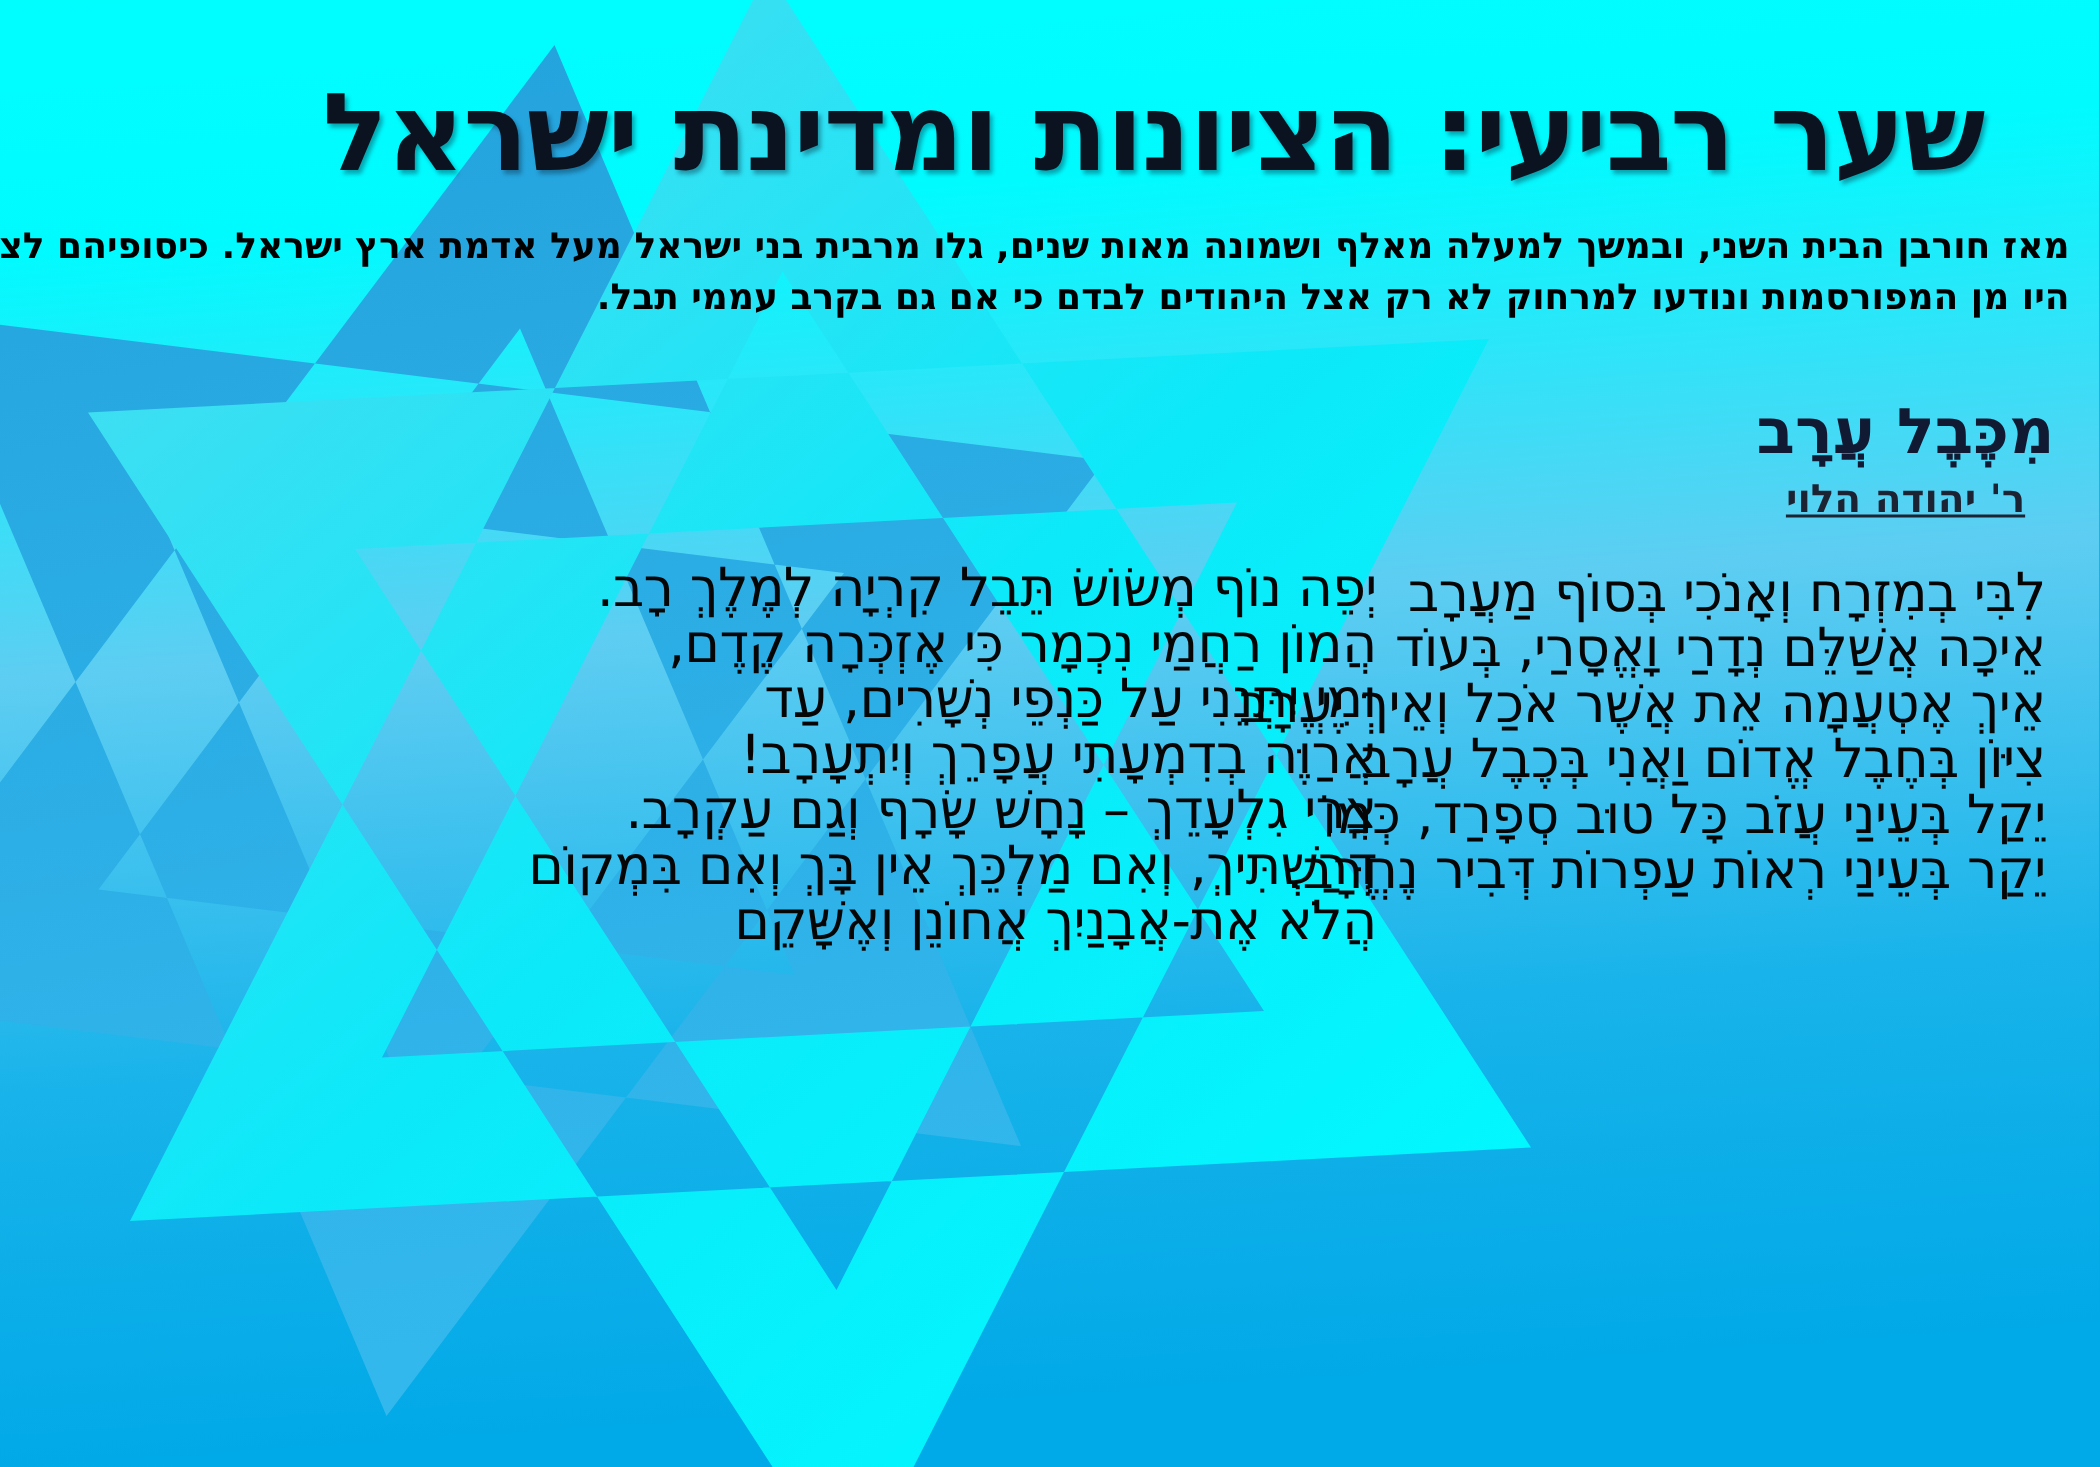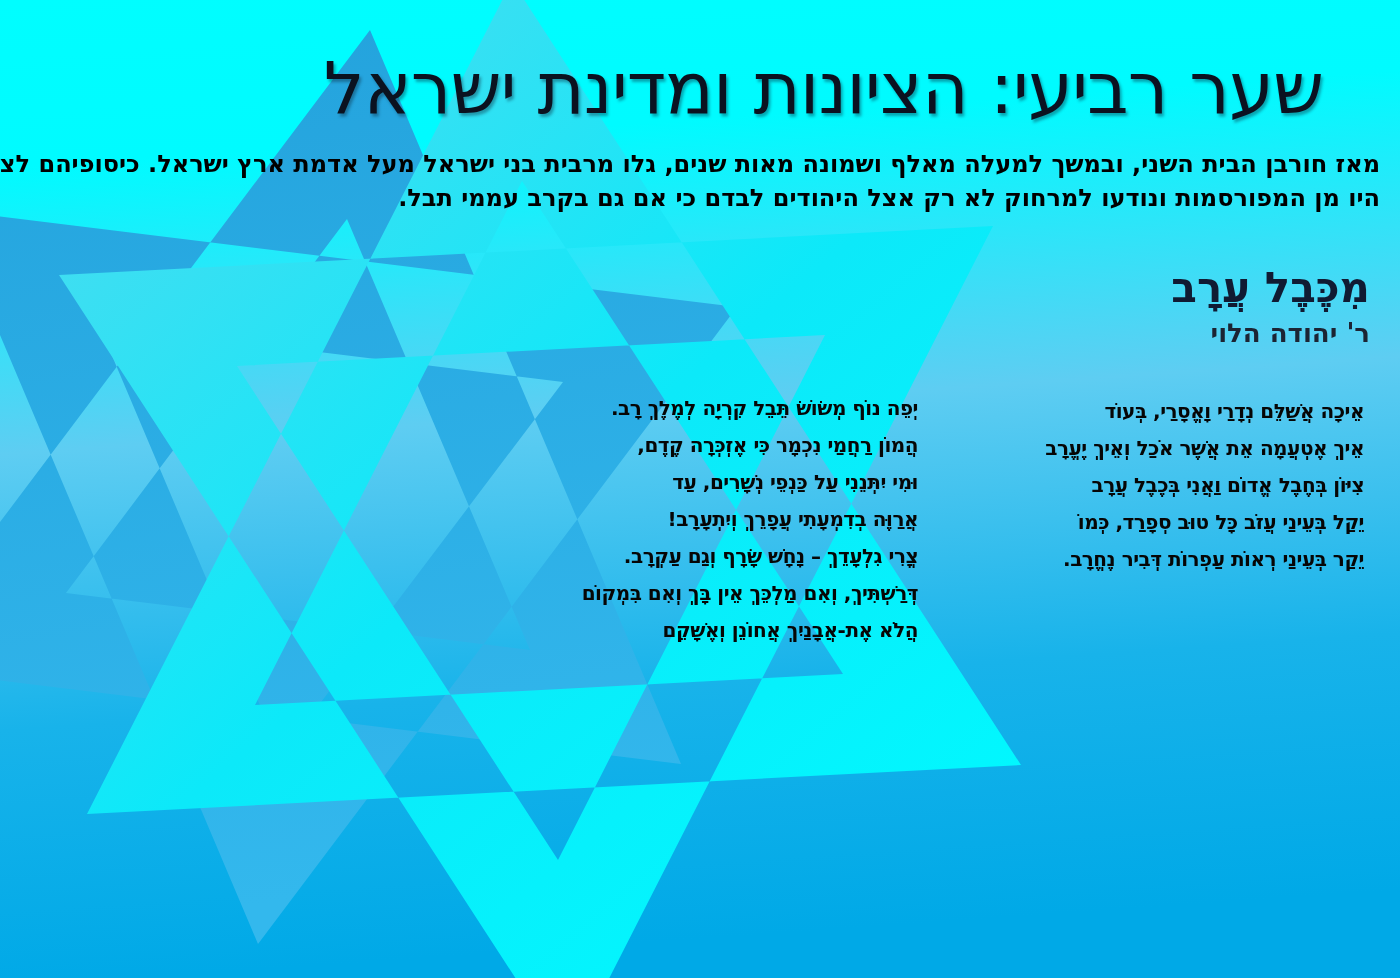--- a/index.html
+++ b/index.html
@@ -8,48 +8,48 @@
     position:relative;
     width:1400px;height:978px;
     overflow:hidden;
     direction:rtl;
     background:var(--background-bottom,#00a9e7);
   }
   .bg{position:absolute;inset:0;width:1400px;height:978px;display:block;}
   .txt{position:absolute;white-space:nowrap;text-align:right;}
   .title{
     top:44px;right:77px;
-    font-size:72px;font-weight:normal;line-height:88px;
+    font-size:72px;font-weight:bold;line-height:88px;
     color:var(--title-text,#0b1220);
     text-shadow:2px 3px 3px rgba(10,40,60,.40);
     letter-spacing:-1px;
     margin:0;
     text-align:right;
   }
   .intro{
     top:147px;right:20px;
     font-size:24px;font-weight:bold;line-height:34px;
     color:var(--intro-text,#000000);
   }
-  .poem-header{top:262px;right:30px;}
+  .poem-header{top:262px;right:30px;text-align:center;}
   .poem-title{
     font-size:42px;font-weight:bold;line-height:52px;
     color:var(--poem-title-text,#101b33);
     white-space:nowrap;
   }
   .poem-author{
     font-size:26px;font-weight:bold;line-height:30px;margin-top:4px;
     color:var(--poem-author-text,#1c2433);
     white-space:nowrap;
+    text-decoration:underline;
   }
   .poem-col{
-    font-size:20px;font-weight:bold;line-height:37px;
+    font-size:36px;font-weight:normal;line-height:37px;
     color:var(--poem-text,#060606);
     letter-spacing:-0.5px;
-    margin-top:16px;
   }
   .poem-col-right{top:377px;right:36px;}
   .poem-col-left{top:374px;right:482px;}
 </style>
 </head>
 <body>
 
 <div class="page" style="--background-top: #00ffff; --background-mid: #5ecdf2; --background-bottom: #00a9e7; --star-blue: #2aa7e2; --star-cyan: #00f2ff; --title-text: #0b1220; --intro-text: #000000; --poem-title-text: #101b33; --poem-author-text: #1c2433; --poem-text: #060606;">
 
   <svg class="bg" viewBox="0 0 1400 978" preserveAspectRatio="none" aria-hidden="true">
@@ -91,20 +91,21 @@
     <div>מאז חורבן הבית השני, ובמשך למעלה מאלף ושמונה מאות שנים, גלו מרבית בני ישראל מעל אדמת ארץ ישראל. כיסופיהם לציון</div>
     <div>היו מן המפורסמות ונודעו למרחוק לא רק אצל היהודים לבדם כי אם גם בקרב עממי תבל.</div>
   </div>
 
   <div class="txt poem-header">
     <div class="poem-title">מִכֶּבֶל עֲרָב</div>
     <div class="poem-author">ר' יהודה הלוי</div>
   </div>
 
   <div class="txt poem-col poem-col-right">
+    <div>לִבִּי בְמִזְרָח וְאָנֹכִי בְּסוֹף מַעֲרָב</div>
     <div>אֵיכָה אֲשַׁלֵּם נְדָרַי וָאֱסָרַי, בְּעוֹד</div>
     <div>אֵיךְ אֶטְעֲמָה אֵת אֲשֶׁר אֹכַל וְאֵיךְ יֶעֱרָב</div>
     <div>צִיּוֹן בְּחֶבֶל אֱדוֹם וַאֲנִי בְּכֶבֶל עֲרָב</div>
     <div>יֵקַל בְּעֵינַי עֲזֹב כָּל טוּב סְפָרַד, כְּמוֹ</div>
     <div>יֵקַר בְּעֵינַי רְאוֹת עַפְרוֹת דְּבִיר נֶחֱרָב.</div>
   </div>
 
   <div class="txt poem-col poem-col-left">
     <div>יְפֵה נוֹף מְשׂוֹשׂ תֵּבֵל קִרְיָה לְמֶלֶךְ רָב.</div>
     <div>הֲמוֹן רַחֲמַי נִכְמָר כִּי אֶזְכְּרָה קֶדֶם,</div>

